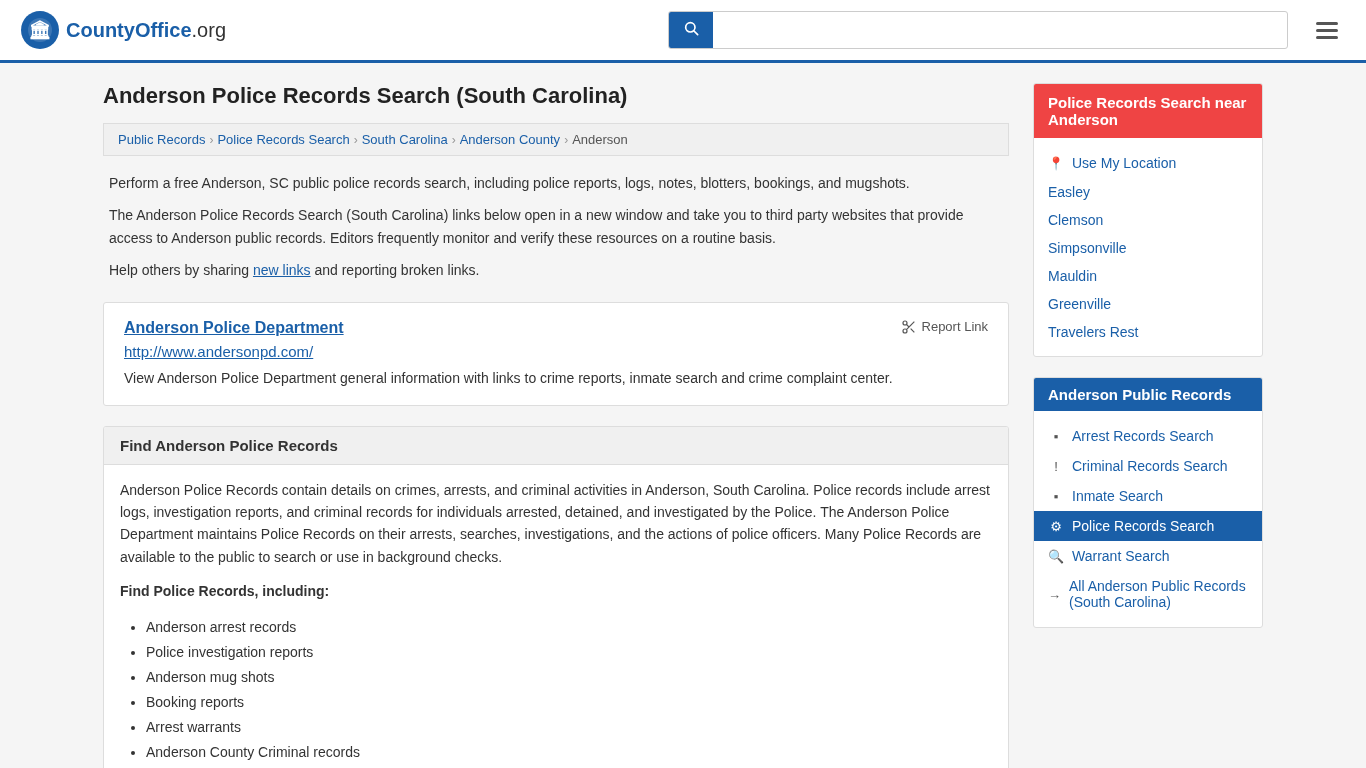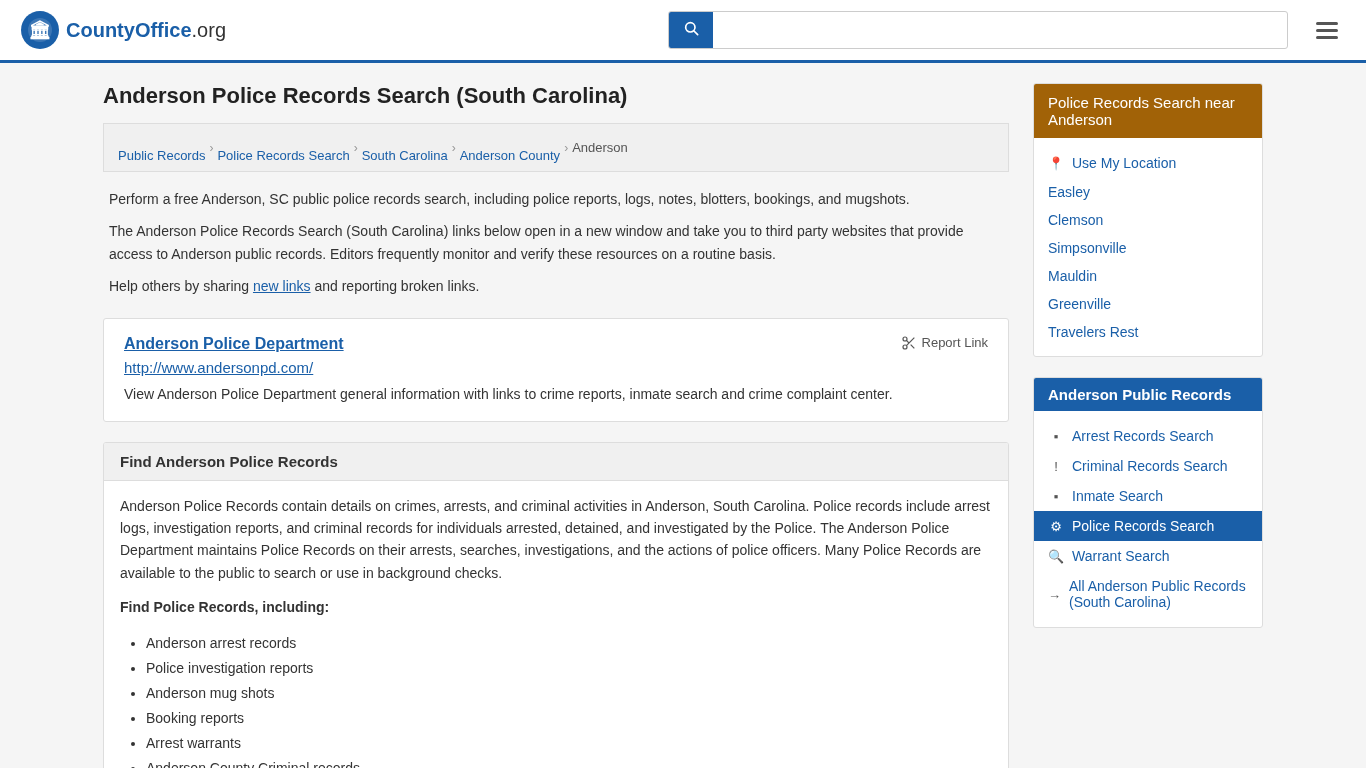--- a/index.html
+++ b/index.html
@@ -116,21 +116,20 @@
       display: flex;
       align-items: center;
       flex-wrap: wrap;
       gap: 4px;
       margin-bottom: 16px;
       color: #555;
     }
     #breadcrumb a {
       color: #1a5fa8;
       text-decoration: none;
-      margin-top: 16px;
     }
     .breadcrumb-sep { color: #999; font-size: 12px; }
 
     
     .desc-text {
       font-size: 14px;
       line-height: 1.6;
       margin-bottom: 10px;
       color: #333;
       margin-left: 6px;
@@ -263,25 +262,25 @@
     }
     .nearby-link {
       display: block;
       padding: 6px 14px;
       font-size: 14px;
       color: #1a5fa8;
       text-decoration: none;
       cursor: pointer;
     }
     .nearby-section-header {
-      background: #a16207;
+      background: #ef4444;
       color: #fff;
       padding: 10px 14px;
       font-size: 15px;
-      font-weight: normal;
+      font-weight: bold;
     }
   </style>
 </head>
 <body>
 
 <header id="header">
   <div id="logo-area">
     <svg id="logo-icon" viewBox="0 0 40 40" xmlns="http://www.w3.org/2000/svg">
       <circle cx="20" cy="20" r="19" fill="#1a5fa8"></circle>
       <circle cx="20" cy="20" r="12" fill="#fff" opacity="0.15"></circle>

